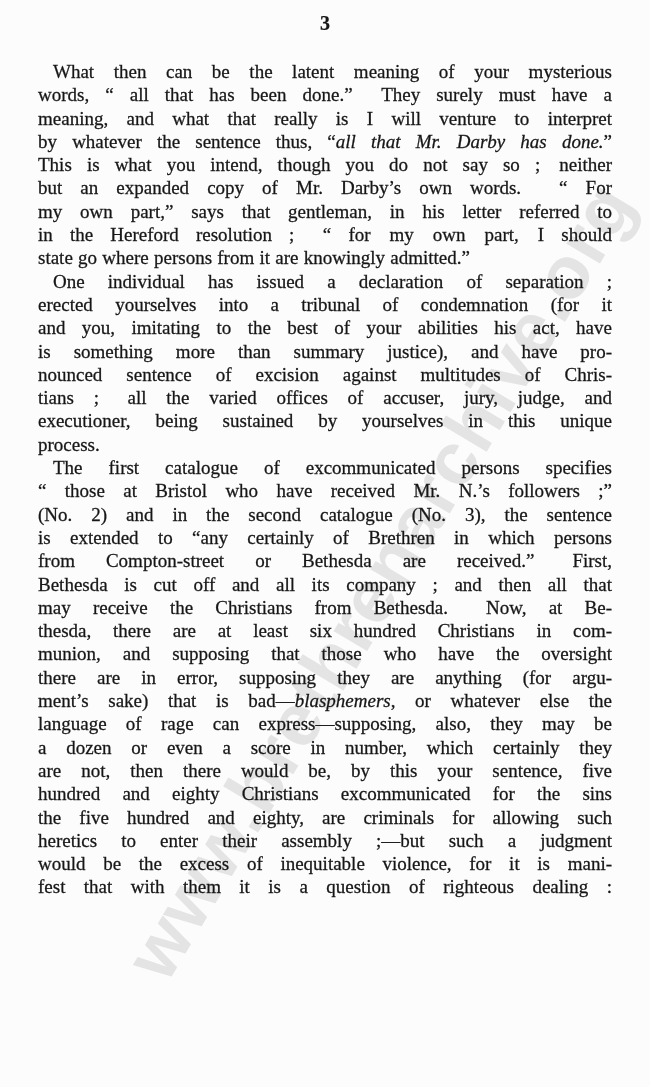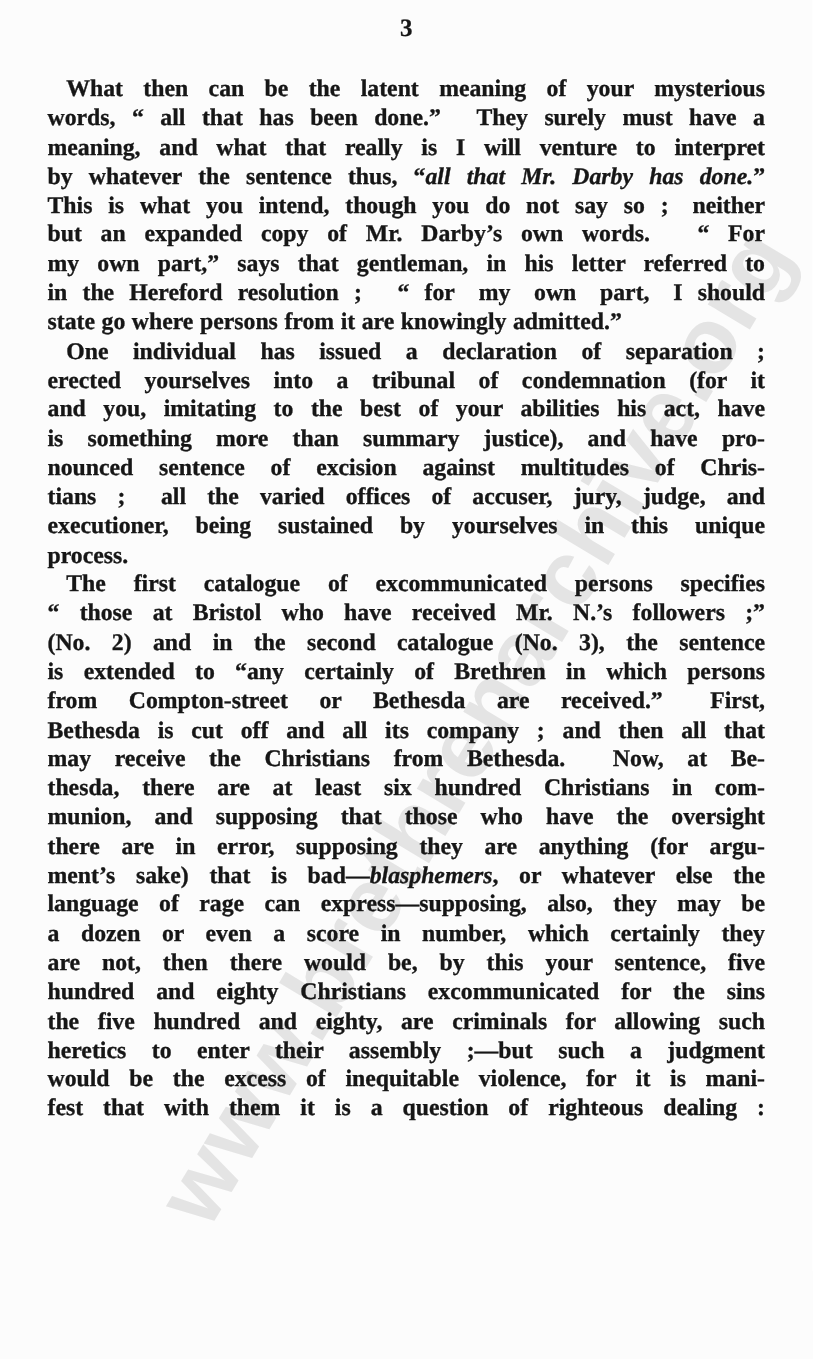--- a/index.html
+++ b/index.html
@@ -56,21 +56,20 @@
     z-index: 1;
     -webkit-text-stroke: 0.28px #1a1a1a;
     word-spacing: 0.5px;
   }
   .paragraph { margin: 0; padding: 0; }
   .line {
     height: 23.3px;
     text-align: justify;
     text-align-last: justify;
     white-space: nowrap;
-    font-weight: bold;
   }
   .line.flush {
     text-align-last: left;
   }
   .line.indent {
     text-indent: 15px;
   }
   .line i { font-style: italic; }
 </style>
 </head>

